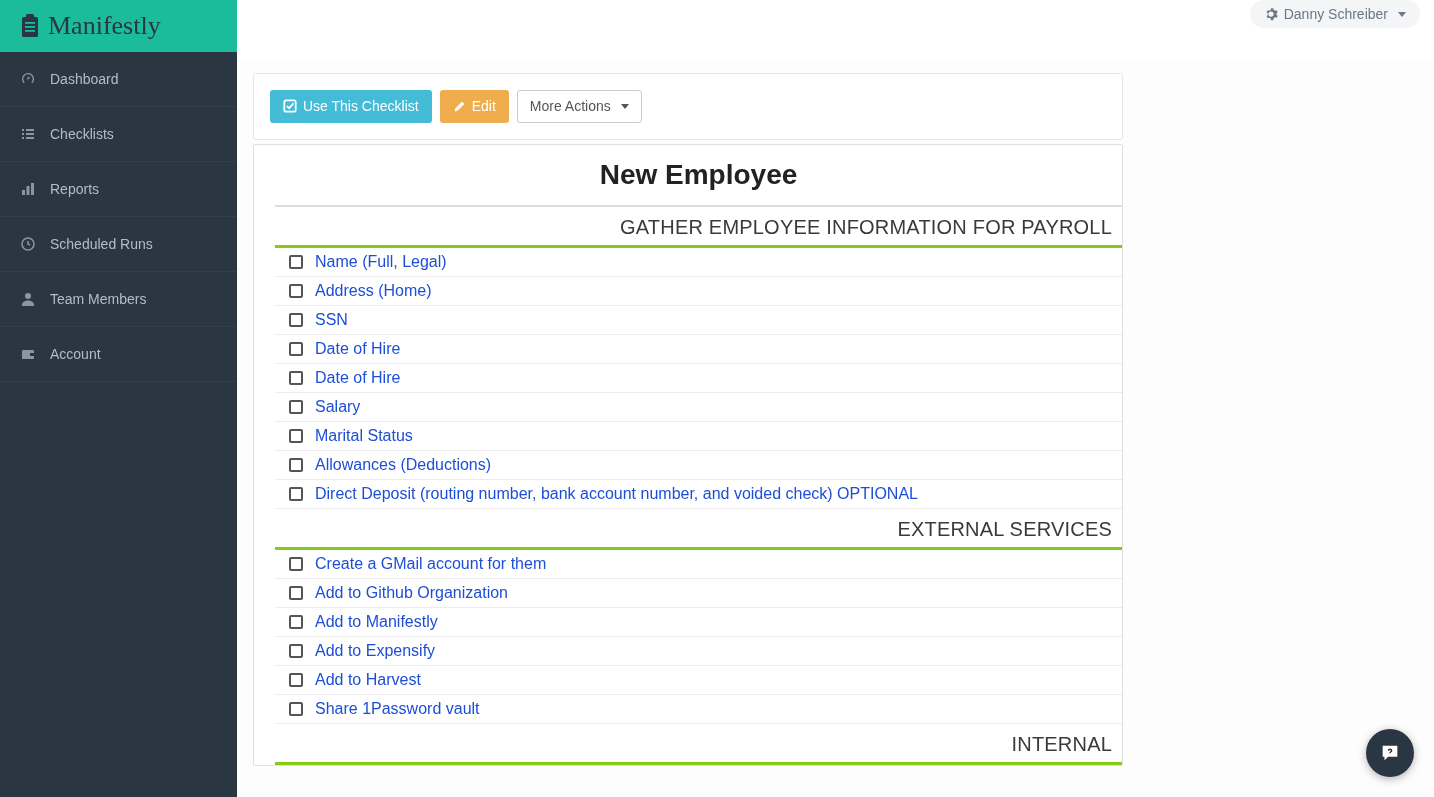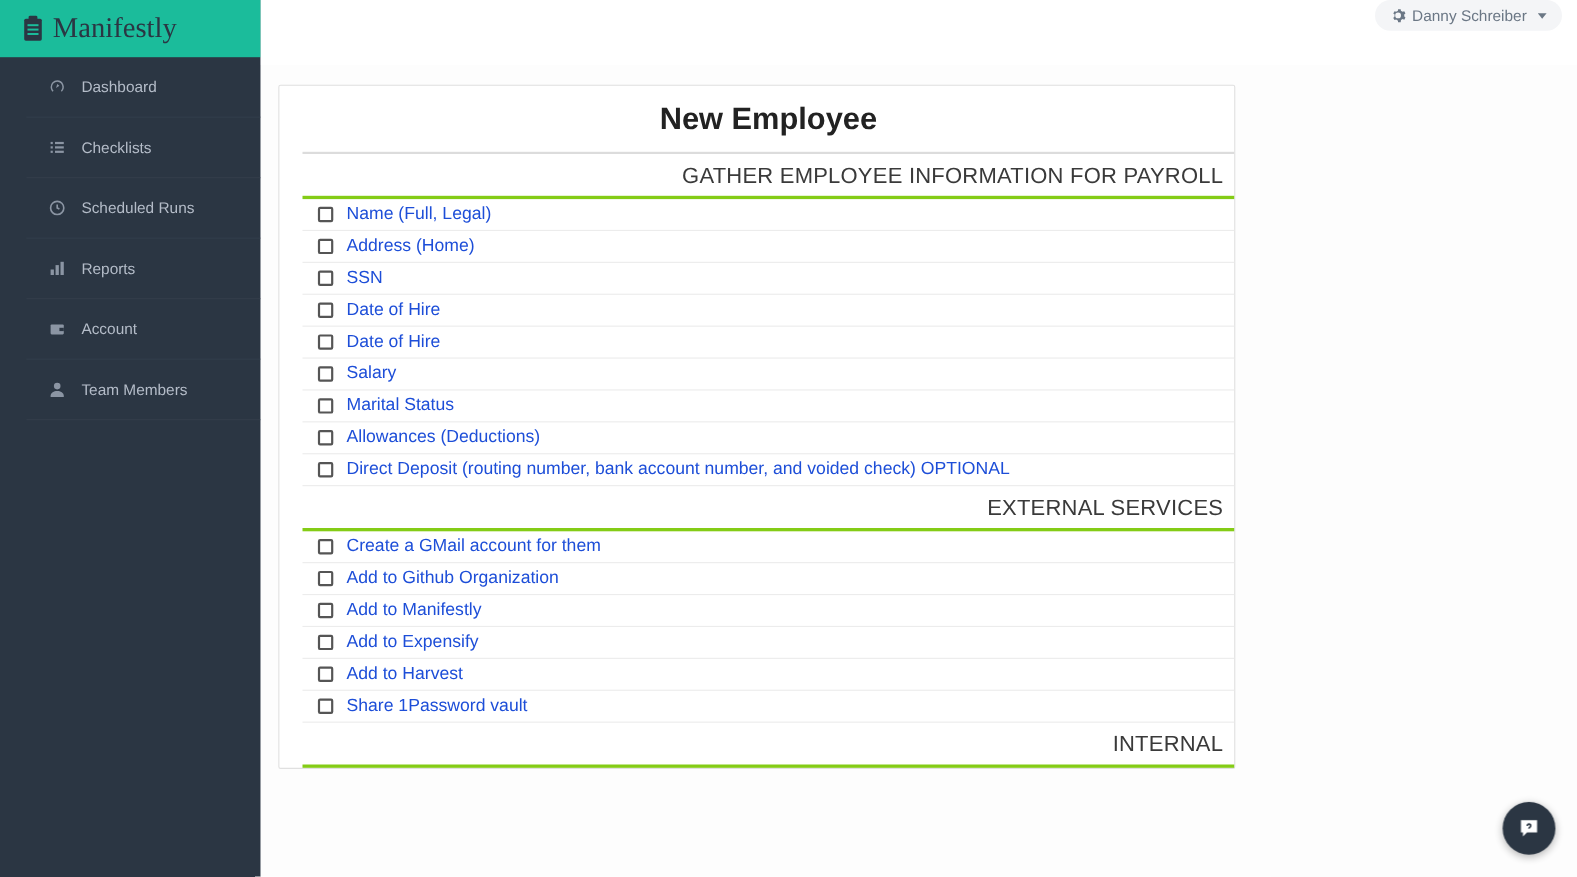--- a/index.html
+++ b/index.html
@@ -44,21 +44,20 @@
   .nav-item {
     height: 55px;
     display: flex;
     align-items: center;
     padding: 0 20px;
     color: #b4bcc8;
     font-size: 14px;
     border-bottom: 1px solid #333e4b;
     cursor: pointer;
     gap: 14px;
-    margin-left: 24px;
   }
   .nav-icon { width: 16px; height: 16px; display: inline-flex; align-items: center; justify-content: center; color: #8b95a3; }
 
   
   .main { flex: 1; display: flex; flex-direction: column; background: #fdfdfd; overflow: hidden; }
   .topbar {
     height: 59px;
     background: #fff;
     display: flex;
     align-items: flex-start;
@@ -213,74 +212,97 @@
               <rect x="2" y="7" width="2" height="2"></rect>
               <rect x="6" y="7" width="8" height="2"></rect>
               <rect x="2" y="11" width="2" height="2"></rect>
               <rect x="6" y="11" width="8" height="2"></rect>
             </svg>
         </span>
         <span>Checklists</span>
       </li>
       <li class="nav-item">
         <span class="nav-icon">
+          <svg width="16" height="16" viewBox="0 0 16 16" fill="currentColor">
+              <rect x="2" y="9" width="3" height="5"></rect>
+              <rect x="6.5" y="5" width="3" height="9"></rect>
+              <rect x="11" y="2" width="3" height="12"></rect>
+            </svg>
+        </span>
+        <span>Reports</span>
+      </li>
+      <li class="nav-item">
+        <span class="nav-icon">
           <svg width="16" height="16" viewBox="0 0 16 16" fill="none" stroke="currentColor" stroke-width="1.5">
               <circle cx="8" cy="8" r="6"></circle>
               <path d="M8 5v3l2 1"></path>
             </svg>
         </span>
         <span>Scheduled Runs</span>
       </li>
       <li class="nav-item">
         <span class="nav-icon">
           <svg width="16" height="16" viewBox="0 0 16 16" fill="currentColor">
-              <rect x="2" y="9" width="3" height="5"></rect>
-              <rect x="6.5" y="5" width="3" height="9"></rect>
-              <rect x="11" y="2" width="3" height="12"></rect>
-            </svg>
-        </span>
-        <span>Reports</span>
+              <circle cx="8" cy="5" r="3"></circle>
+              <path d="M2 14c0-3 3-4.5 6-4.5s6 1.5 6 4.5v1H2v-1z"></path>
+            </svg>
+        </span>
+        <span>Team Members</span>
       </li>
       <li class="nav-item">
         <span class="nav-icon">
           <svg width="16" height="16" viewBox="0 0 16 16" fill="currentColor">
               <rect x="2" y="4" width="12" height="9" rx="1"></rect>
               <rect x="10" y="7" width="4" height="3" fill="#2b3643"></rect>
             </svg>
         </span>
         <span>Account</span>
-      </li>
-      <li class="nav-item">
-        <span class="nav-icon">
-          <svg width="16" height="16" viewBox="0 0 16 16" fill="currentColor">
-              <circle cx="8" cy="5" r="3"></circle>
-              <path d="M2 14c0-3 3-4.5 6-4.5s6 1.5 6 4.5v1H2v-1z"></path>
-            </svg>
-        </span>
-        <span>Team Members</span>
       </li>
     </ul>
   </aside>
 
   <main class="main">
     <div class="topbar">
       <div class="user-pill">
         <span>
           <svg width="14" height="14" viewBox="0 0 16 16" fill="currentColor">
               <path d="M8 5a3 3 0 1 0 0 6 3 3 0 0 0 0-6zm6.4 3c0 .4 0 .7-.1 1l1.4 1.1-1.3 2.3-1.7-.6c-.5.4-1.1.7-1.7.9L10.7 15H8l-.3-1.8c-.6-.2-1.2-.5-1.7-.9l-1.7.6-1.3-2.3L4.4 9c0-.3-.1-.6-.1-1s0-.7.1-1L3 5.9l1.3-2.3 1.7.6c.5-.4 1.1-.7 1.7-.9L8 1.5h2.7l.3 1.8c.6.2 1.2.5 1.7.9l1.7-.6 1.3 2.3L14.3 7c.1.3.1.6.1 1z"></path>
             </svg>
         </span>
         <span>Danny Schreiber</span>
         <span class="caret-down"></span>
       </div>
     </div>
 
     <div class="content">
       <div class="content-inner">
 
+        <div class="action-card">
+          <button class="btn btn-info">
+            <span>
+              <svg width="14" height="14" viewBox="0 0 16 16" fill="none" stroke="white" stroke-width="2">
+                  <rect x="1.5" y="1.5" width="13" height="13" rx="2"></rect>
+                  <path d="M4.5 8l2.5 2.5L12 5"></path>
+                </svg>
+            </span>
+            <span>Use This Checklist</span>
+          </button>
+          <button class="btn btn-warning">
+            <span>
+              <svg width="13" height="13" viewBox="0 0 16 16" fill="white">
+                  <path d="M11 2l3 3-8 8-4 1 1-4 8-8z"></path>
+                </svg>
+            </span>
+            <span>Edit</span>
+          </button>
+          <button class="btn btn-default">
+            <span>More Actions</span>
+            <span class="caret-down"></span>
+          </button>
+        </div>
 
         <div class="checklist-card">
           <div class="checklist-title">New Employee</div>
           <div id="sections-mount">
               <div class="section-header">GATHER EMPLOYEE INFORMATION FOR PAYROLL</div>
               <div class="task-row">
                 <span class="checkbox"></span>
                 <span>Name (Full, Legal)</span>
               </div>
               <div class="task-row">

